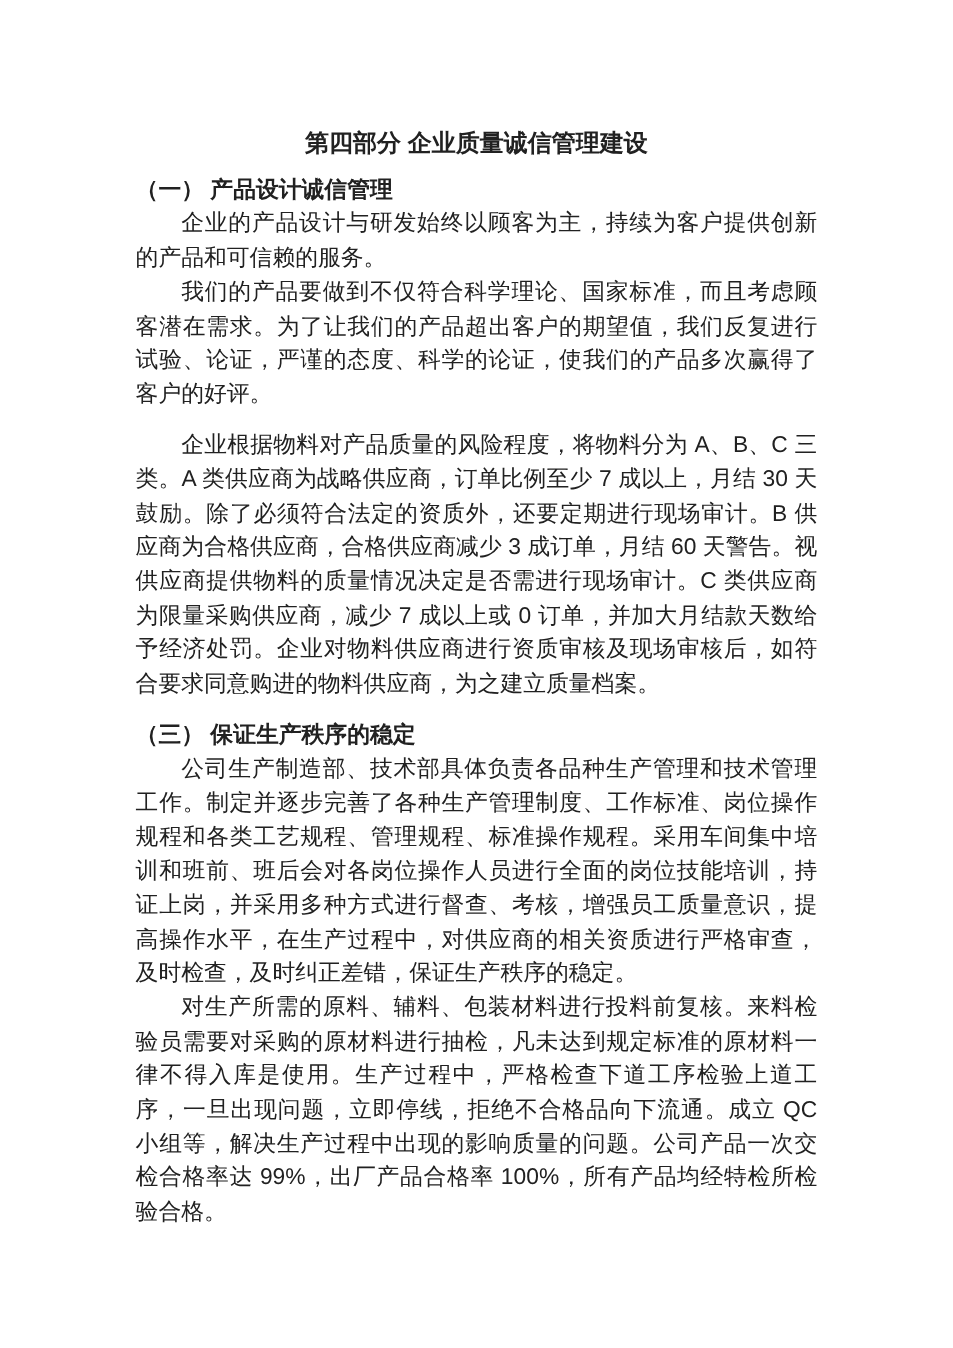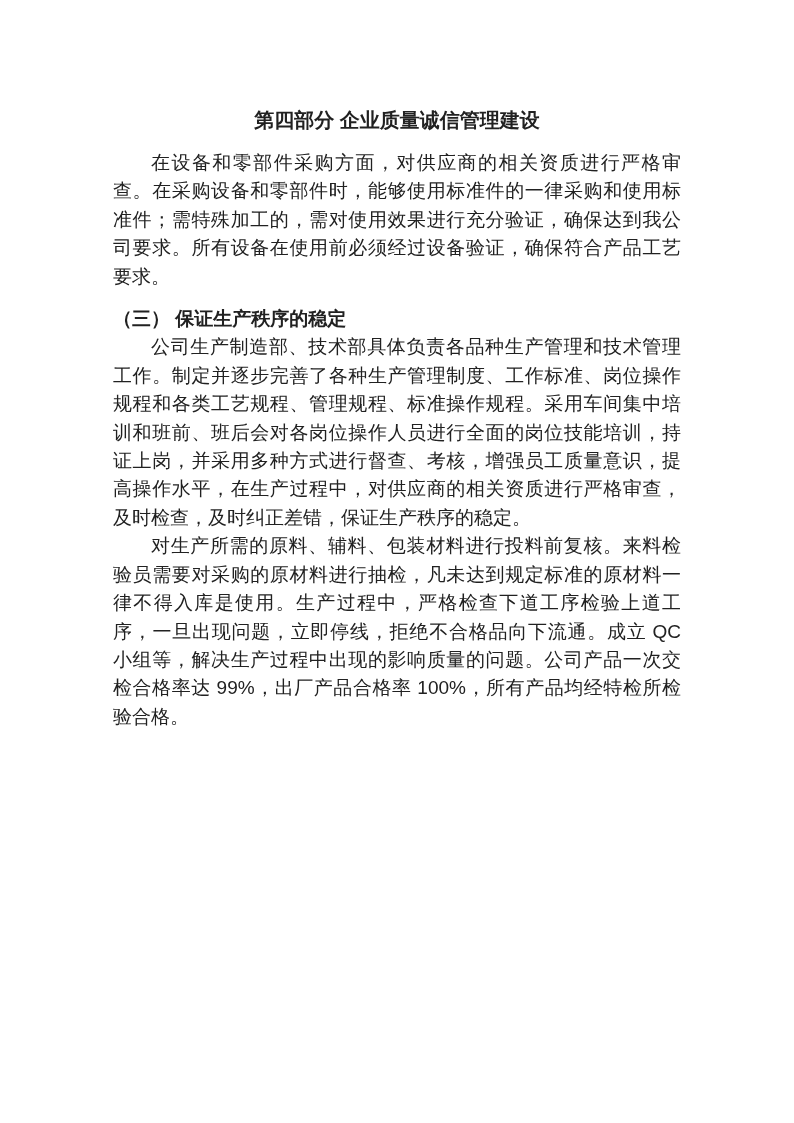--- a/index.html
+++ b/index.html
@@ -47,23 +47,28 @@
     word-break: break-all;
   }
 </style>
 </head>
 <body>
 
 <div class="page">
 
   <h1 class="doc-title">第四部分 企业质量诚信管理建设</h1>
 
+  <div class="section first">
+    <h2 class="section-heading">（一） 产品设计诚信管理</h2>
+    <p class="para">企业的产品设计与研发始终以顾客为主，持续为客户提供创新的产品和可信赖的服务。</p>
+    <p class="para">我们的产品要做到不仅符合科学理论、国家标准，而且考虑顾客潜在需求。为了让我们的产品超出客户的期望值，我们反复进行试验、论证，严谨的态度、科学的论证，使我们的产品多次赢得了客户的好评。</p>
+  </div>
 
   <div class="section">
-    <p class="para">在设备和零部件采购方面，对供应商的相关资质进行严格审查。在采购设备和零部件时，能够使用标准件的一律采购和使用标准件；需特殊加工的，需对使用效果进行充分验证，确保达到我公司要求。所有设备在使用前必须经过设备验证，确保符合产品工艺要求。</p>
+    <p class="para">企业根据物料对产品质量的风险程度，将物料分为 A、B、C 三类。A 类供应商为战略供应商，订单比例至少 7 成以上，月结 30 天鼓励。除了必须符合法定的资质外，还要定期进行现场审计。B 供应商为合格供应商，合格供应商减少 3 成订单，月结 60 天警告。视供应商提供物料的质量情况决定是否需进行现场审计。C 类供应商为限量采购供应商，减少 7 成以上或 0 订单，并加大月结款天数给予经济处罚。企业对物料供应商进行资质审核及现场审核后，如符合要求同意购进的物料供应商，为之建立质量档案。</p>
   </div>
 
   <div class="section">
     <h2 class="section-heading">（三） 保证生产秩序的稳定</h2>
     <p class="para">公司生产制造部、技术部具体负责各品种生产管理和技术管理工作。制定并逐步完善了各种生产管理制度、工作标准、岗位操作规程和各类工艺规程、管理规程、标准操作规程。采用车间集中培训和班前、班后会对各岗位操作人员进行全面的岗位技能培训，持证上岗，并采用多种方式进行督查、考核，增强员工质量意识，提高操作水平，在生产过程中，对供应商的相关资质进行严格审查，及时检查，及时纠正差错，保证生产秩序的稳定。</p>
     <p class="para">对生产所需的原料、辅料、包装材料进行投料前复核。来料检验员需要对采购的原材料进行抽检，凡未达到规定标准的原材料一律不得入库是使用。生产过程中，严格检查下道工序检验上道工序，一旦出现问题，立即停线，拒绝不合格品向下流通。成立 QC 小组等，解决生产过程中出现的影响质量的问题。公司产品一次交检合格率达 99%，出厂产品合格率 100%，所有产品均经特检所检验合格。</p>
 
   </div>
 
 </div>

